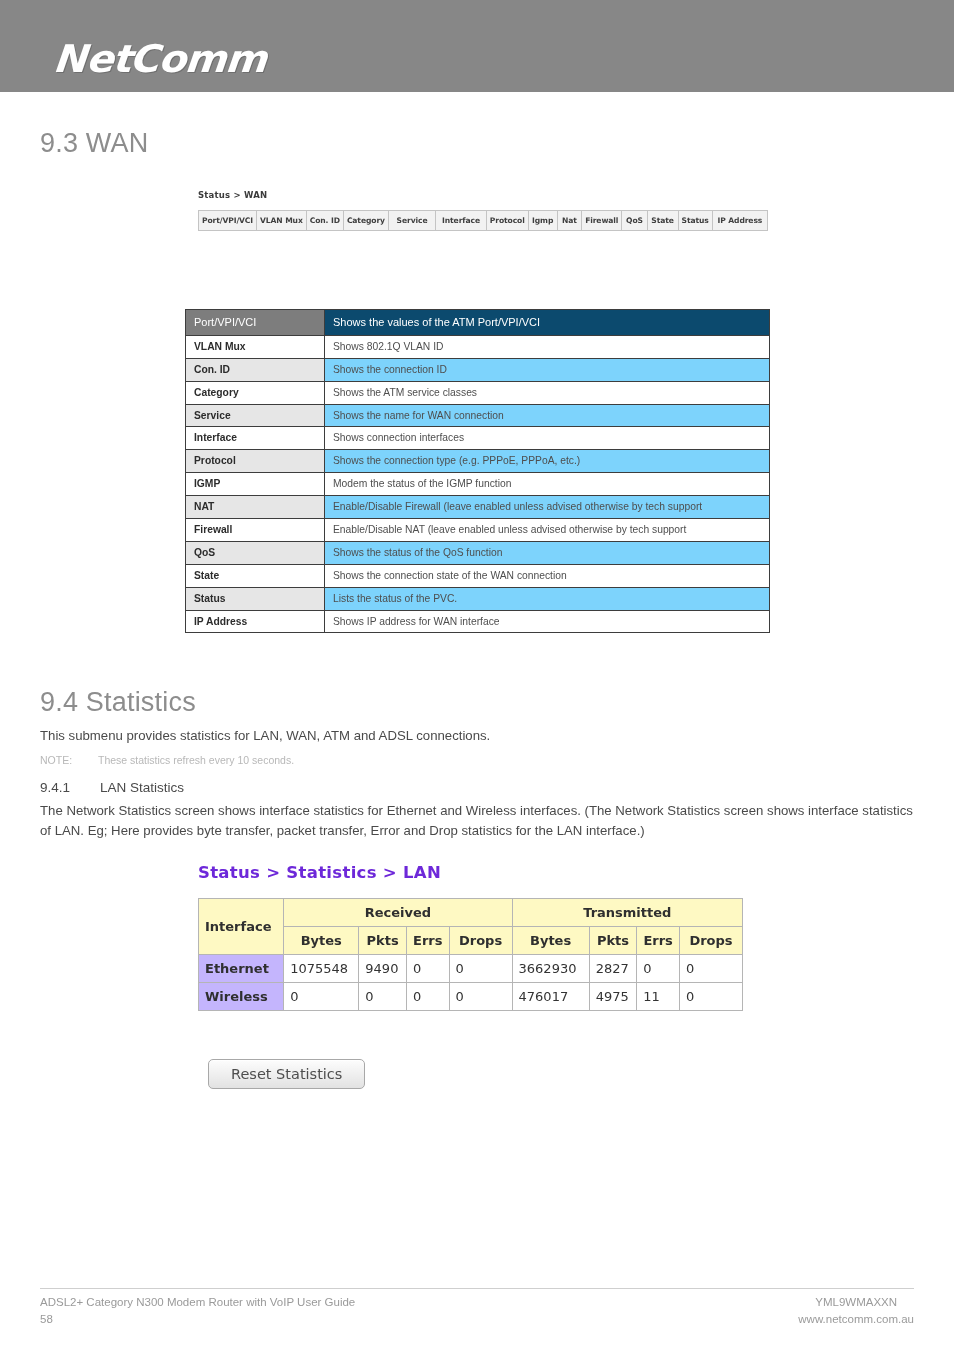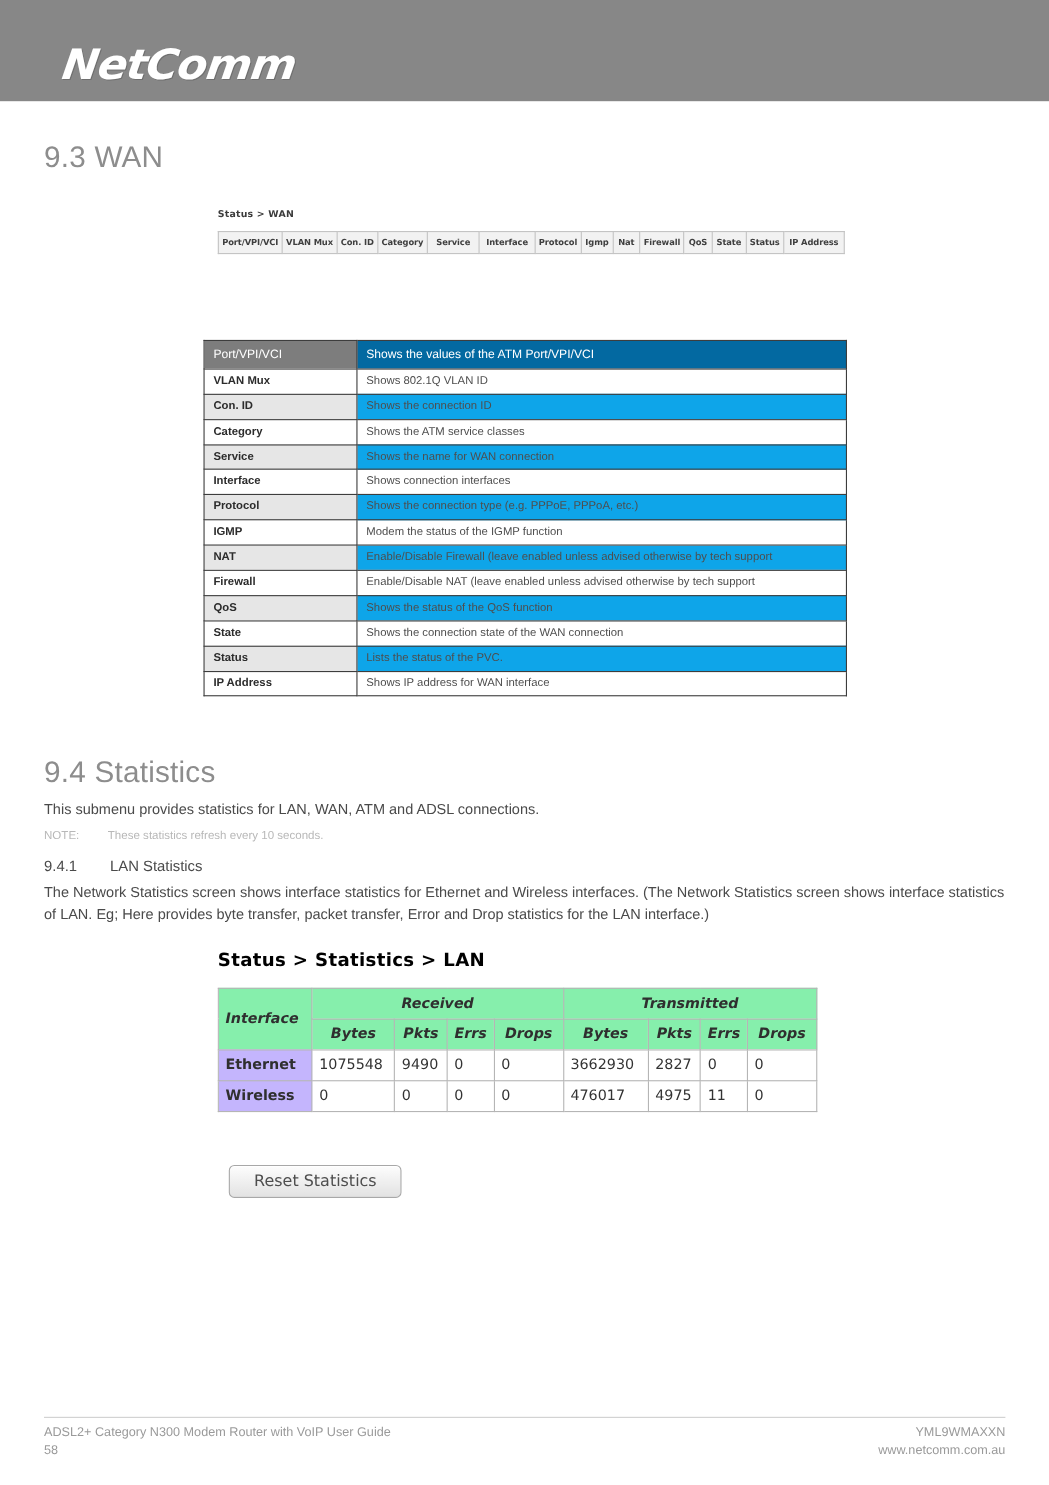--- a/index.html
+++ b/index.html
@@ -124,72 +124,71 @@
   table.desc th,
   table.desc td {
     border: 1px solid #3d3d3d;
     padding: 4px 8px;
     font-size: 10.3px;
     line-height: 1.35;
     vertical-align: middle;
     height: 13px;
   }
   table.desc th {
-    background: #0369a1;
+    background: #0c4a6e;
     color: #ffffff;
     font-weight: normal;
     text-align: left;
     font-size: 11px;
     padding: 5px 8px;
   }
   table.desc th.c1 { background: #7d7d7d; width: 122px; }
   table.desc td.c1 {
     font-weight: bold;
     color: #2c2c2c;
     width: 122px;
     background: #ffffff;
   }
   table.desc td.c2 { color: #4e4e4e; }
   table.desc tr.alt td.c1 { background: #e6e6e6; }
-  table.desc tr.alt td.c2 { background: #0ea5e9; }
+  table.desc tr.alt td.c2 { background: #7dd3fc; }
 
   
   .shot-lan {
     position: relative;
     margin-left: 158px;
     margin-top: 22px;
     width: 560px;
   }
   .shot-lan-crumb {
     font-family: "DejaVu Sans", sans-serif;
     font-size: 16.5px;
     font-weight: bold;
-    color: #000000;
+    color: #6d28d9;
     margin-bottom: 16px;
     letter-spacing: 0.3px;
   }
   table.lan {
     border-collapse: collapse;
     border: 1px solid #b5b5b5;
     table-layout: fixed;
     width: 545px;
   }
   table.lan th, table.lan td {
     border: 1px solid #b5b5b5;
     font-family: "DejaVu Sans", sans-serif;
     font-size: 13px;
     padding: 4px 6px;
     height: 19px;
   }
   table.lan th {
-    background: #86efac;
+    background: #fef9c3;
     color: #2f2f2f;
     font-weight: bold;
     text-align: center;
-    font-style: italic;
   }
   table.lan th.rowhdr {
     text-align: left;
   }
   table.lan td.rowlab {
     background: #c4b5fd;
     font-weight: bold;
     color: #2f2f2f;
     text-align: left;
   }
@@ -223,21 +222,21 @@
     top: 1288px;
     width: 874px;
     border-top: 1px solid #cfcfcf;
     padding-top: 5px;
     font-size: 11.5px;
     color: #9a9a9a;
     display: flex;
     justify-content: space-between;
   }
   .footer .left  { text-align: left; line-height: 1.5; }
-  .footer .right { text-align: right; line-height: 1.5; }
+  .footer .right { text-align: center; line-height: 1.5; }
 </style>
 </head>
 <body>
 
 <div class="brandbar">
   <div class="logo">NetComm</div>
 </div>
 
 <div class="page">
 

